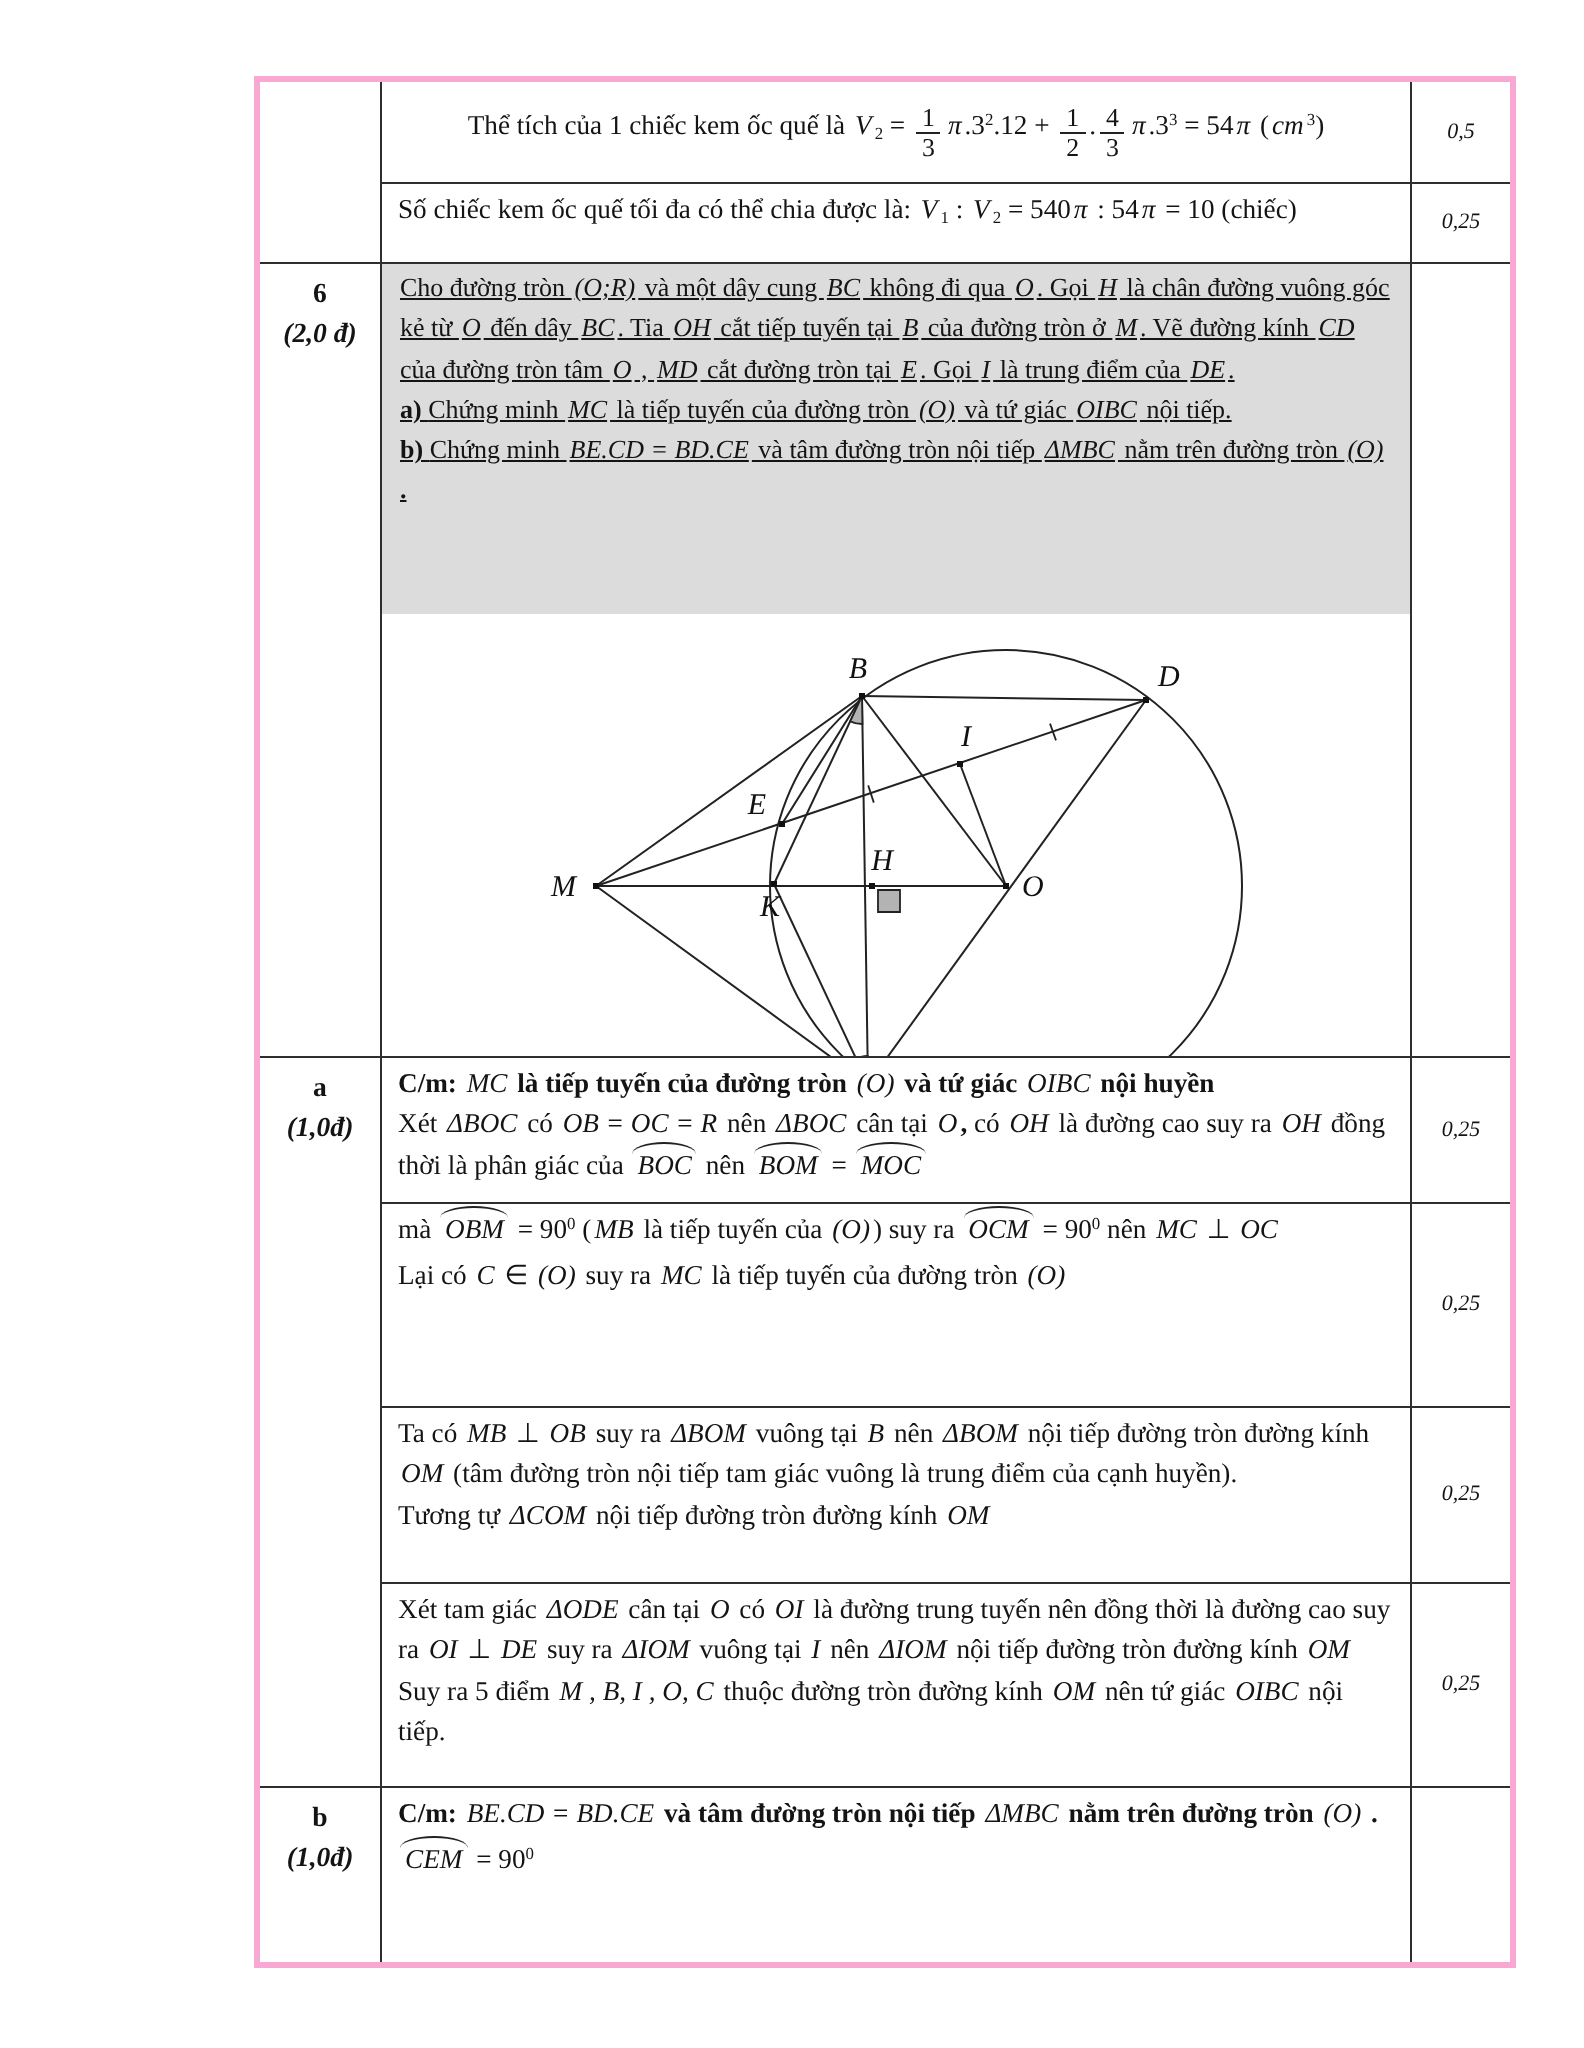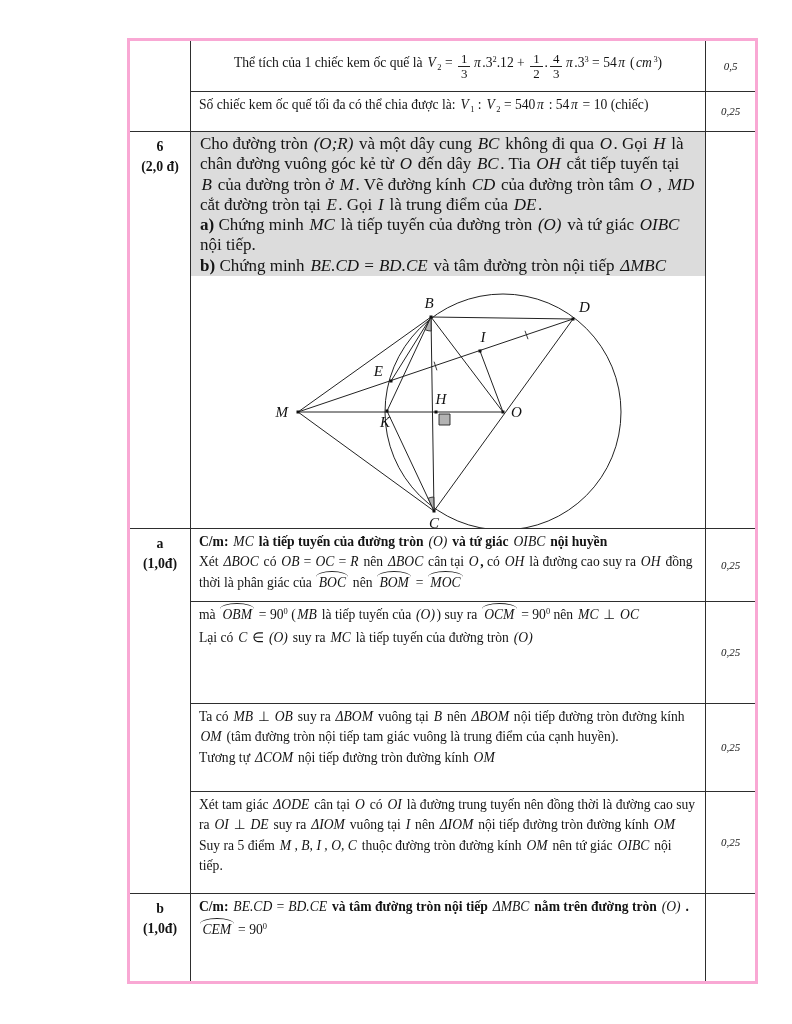--- a/index.html
+++ b/index.html
@@ -18,21 +18,21 @@
     margin-left:24px;
   }
   .cell{
     border-left:1px solid #2e2e2e;border-top:1px solid #2e2e2e;
     padding:3px 8px;font-size:13.6px;line-height:20.4px;
     overflow:hidden;box-sizing:border-box;
   }
   .no-t{border-top:none;}
   .no-l{border-left:none;}
   .lbl{text-align:center;font-weight:bold;padding-top:5px;font-size:13.8px;}
-  .lbl .pts{}
+  .lbl .pts{font-style:italic;}
   .score{display:flex;align-items:center;justify-content:center;
     font-style:italic;font-size:11px;padding:0;}
   .center-cell{display:flex;align-items:center;justify-content:center;text-align:center;}
   .c-lbl5{grid-column:1;grid-row:1 / span 2;}
   .c-r1{grid-column:2;grid-row:1;}
   .c-s1{grid-column:3;grid-row:1;}
   .c-r2{grid-column:2;grid-row:2;display:flex;align-items:flex-start;}
   .c-s2{grid-column:3;grid-row:2;}
   .c-lbl6{grid-column:1;grid-row:3;}
   .c-r6{grid-column:2;grid-row:3;padding:0;}
@@ -43,22 +43,22 @@
   .c-a2{grid-column:2;grid-row:5;}
   .c-sa2{grid-column:3;grid-row:5;}
   .c-a3{grid-column:2;grid-row:6;}
   .c-sa3{grid-column:3;grid-row:6;}
   .c-a4{grid-column:2;grid-row:7;}
   .c-sa4{grid-column:3;grid-row:7;}
   .c-lblB{grid-column:1;grid-row:8;}
   .c-b1{grid-column:2;grid-row:8;}
   .c-sb1{grid-column:3;grid-row:8;}
   .stmt{
-    background:#dcdcdc;height:144px;box-sizing:border-box;
-    padding:2px 9px;overflow:hidden;font-size:17px;line-height:20.3px;
+    background:#dcdcdc;height:175px;box-sizing:border-box;
+    padding:2px 9px;overflow:hidden;font-size:13px;line-height:20.3px;text-decoration:underline;
   }
   .fig{height:253px;position:relative;}
   .fig svg{display:block;font-family:"Liberation Serif", serif;}
   .ln{margin:0;}
   .gap .ln{margin-bottom:2.5px;}
   .cell i{font-style:italic;padding:0 1.5px;}
   sup{font-size:0.62em;vertical-align:0.55em;line-height:0;}
   sub{font-size:0.62em;vertical-align:-0.3em;line-height:0;}
   .frac{display:inline-block;vertical-align:-0.85em;text-align:center;
     font-size:0.95em;line-height:1.08;margin:0 2px;}

